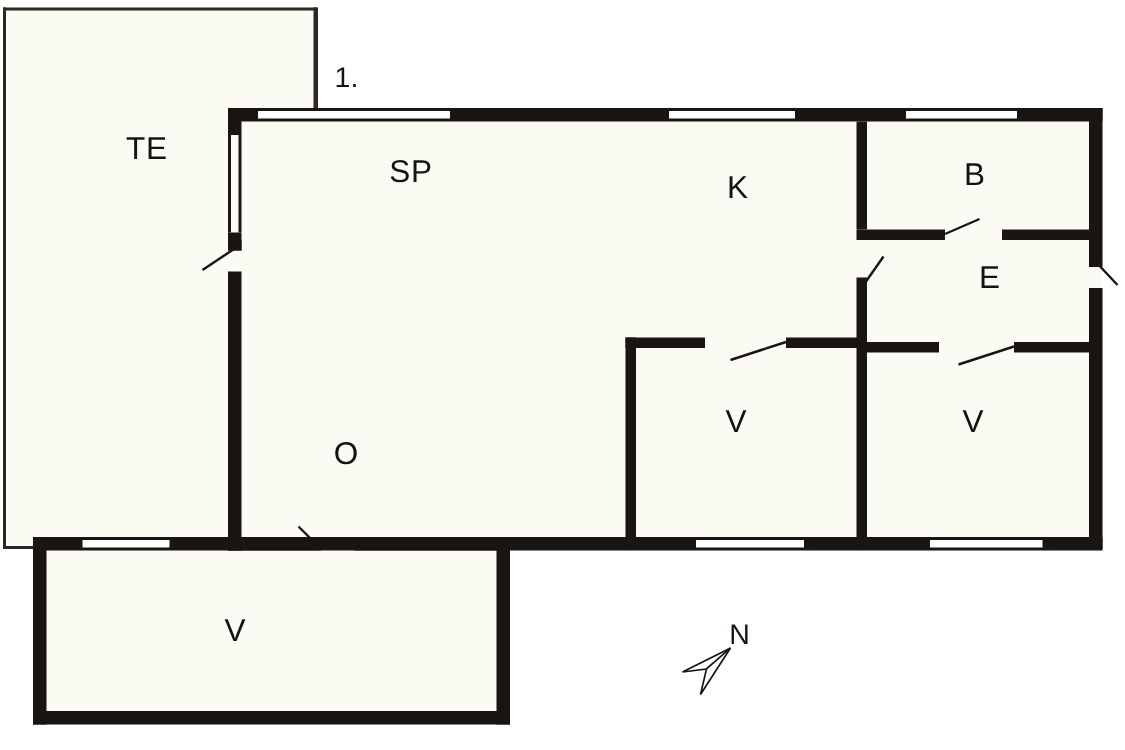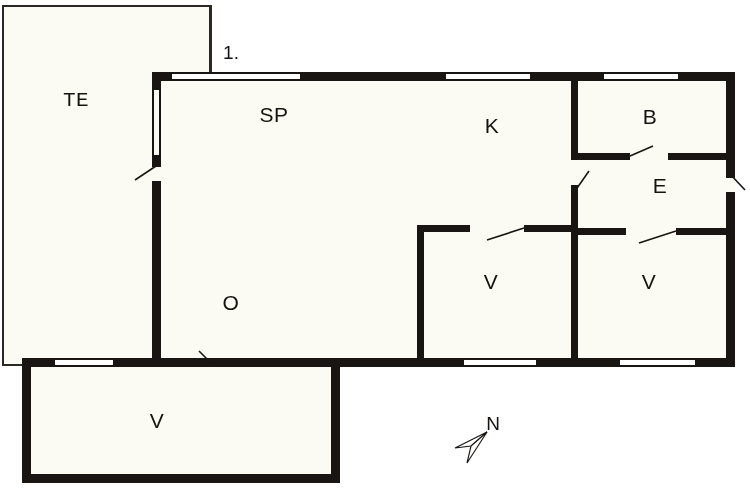--- a/index.html
+++ b/index.html
@@ -171,21 +171,21 @@
 
     <g stroke="#15120f" stroke-width="1.1" fill="#ffffff">
       <polygon points="487,432 455,448 471,446"></polygon>
       <polygon points="487,432 467,463 471,446"></polygon>
     </g>
 
   </svg>
 
   <div class="plan-number" style="left:231px; top:53px;">1.</div>
 
-  <div class="room-label" style="left:76px;  top:100px;font-family:Liberation Mono, monospace;">TE</div>
+  <div class="room-label" style="left:98px;  top:100px;">TE</div>
   <div class="room-label" style="left:274px; top:115px;">SP</div>
   <div class="room-label" style="left:492px; top:126px;">K</div>
   <div class="room-label" style="left:650px; top:117px;">B</div>
   <div class="room-label" style="left:660px; top:186px;">E</div>
   <div class="room-label" style="left:231px; top:303px;">O</div>
   <div class="room-label" style="left:491px; top:282px;">V</div>
   <div class="room-label" style="left:649px; top:282px;">V</div>
   <div class="room-label" style="left:157px; top:421px;">V</div>
 
   <div class="compass-label" style="left:493px; top:424px;">N</div>

